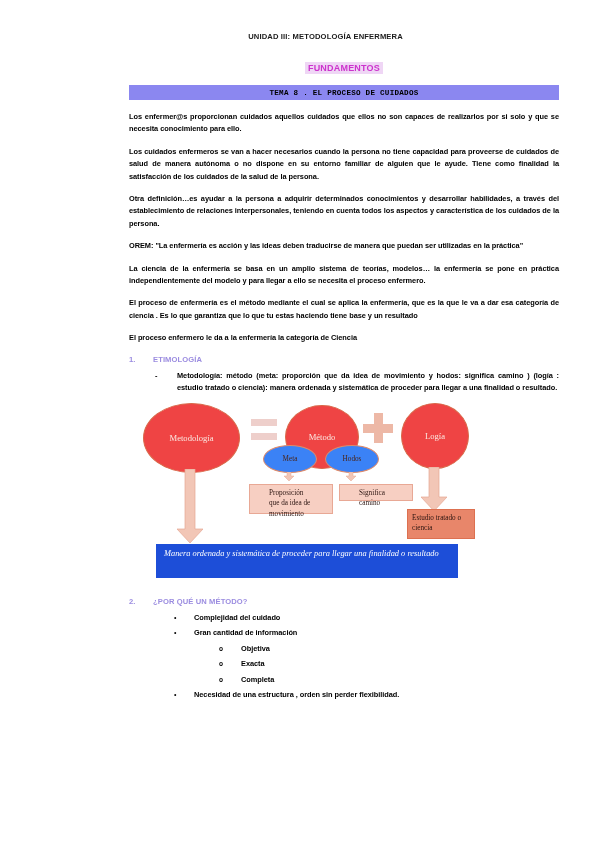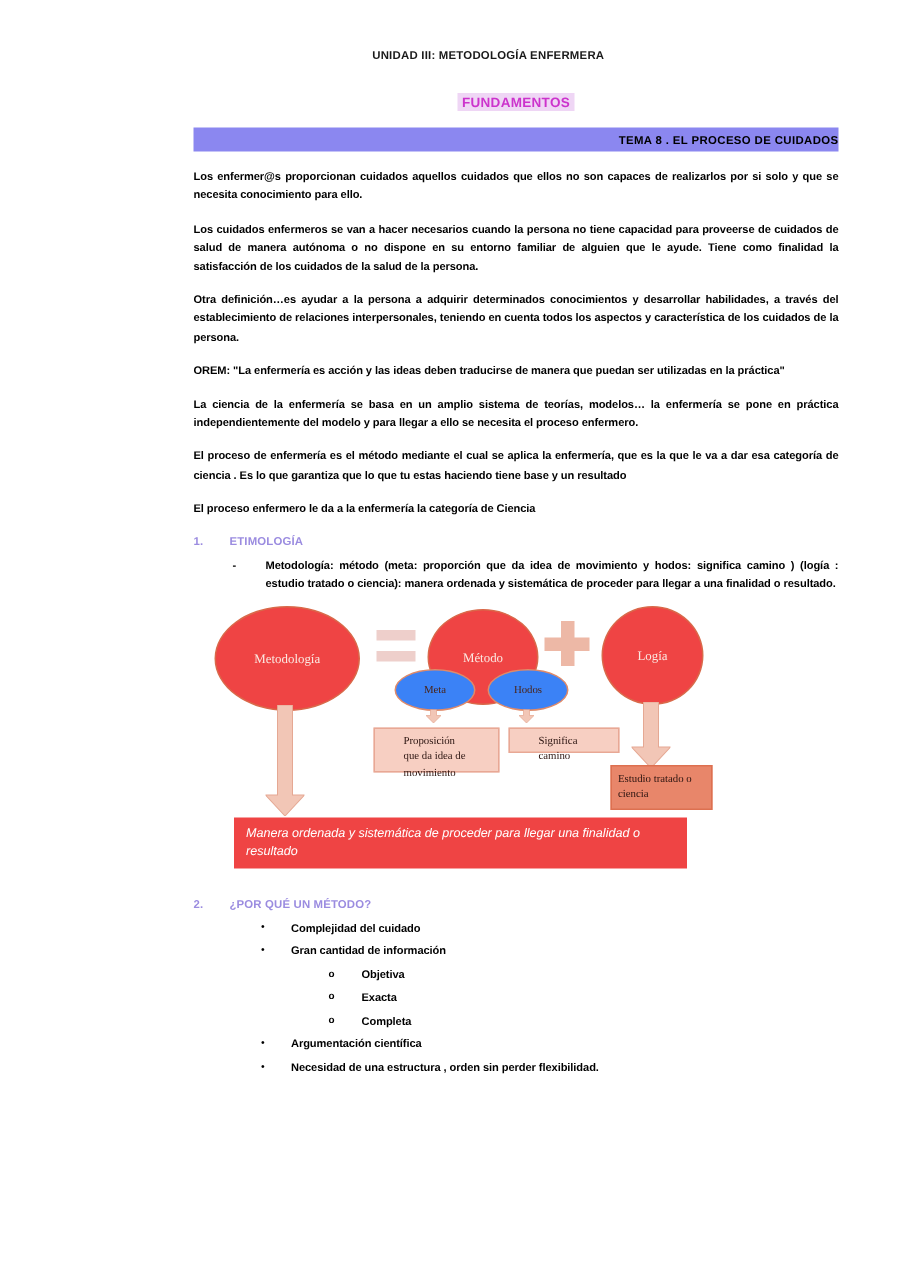--- a/index.html
+++ b/index.html
@@ -56,27 +56,28 @@
     line-height: 12px;
   }
   .doc-title span.hl {
     color: #cc33cc;
     background: #efd6f5;
     padding: 1px 3px;
   }
 
   .tema-banner {
     background: #8b87f0;
-    text-align: right;
+    text-align: center;
     font-size: 7.6px;
     font-weight: bold;
     letter-spacing: .25px;
     padding: 3.5px 0 3.5px 0;
     color: #000;
     margin-bottom: 11px;
+    font-family: Liberation Mono, monospace;
   }
 
   p.body {
     margin: 0 0 10px 0;
     font-size: 7.4px;
     line-height: 12.4px;
     text-align: justify;
     font-weight: bold;
     letter-spacing: -.05px;
   }
@@ -213,22 +214,22 @@
     border: 1px solid #dd7050;
     font-family: "Liberation Serif", serif;
     font-size: 7.2px;
     line-height: 10.5px;
     color: #2b1410;
     padding: 3px 4px;
     box-sizing: border-box;
   }
   .box-orange {
     position: absolute;
-    background: #ef4444;
-    font-family: Liberation Sans, sans-serif;
+    background: #1d4ed8;
+    font-family: Liberation Serif, serif;
     font-style: italic;
     font-size: 8.4px;
     line-height: 12.5px;
     color: #ffffff;
     padding: 4px 8px;
     box-sizing: border-box;
   }
 
   .arrow-down { position: absolute; }
 
@@ -359,22 +360,18 @@
       <div class="o-item">
         <span class="mk">o</span>
         <span class="tx">Exacta</span>
       </div>
       <div class="o-item">
         <span class="mk">o</span>
         <span class="tx">Completa</span>
       </div>
       <div class="b-item">
         <span class="mk">•</span>
-        <span class="tx">Argumentación científica</span>
-      </div>
-      <div class="b-item">
-        <span class="mk">•</span>
         <span class="tx">Necesidad de una estructura , orden sin perder flexibilidad.</span>
       </div>
     </div>
 
   </div>
 </div>
 
 </body></html>

